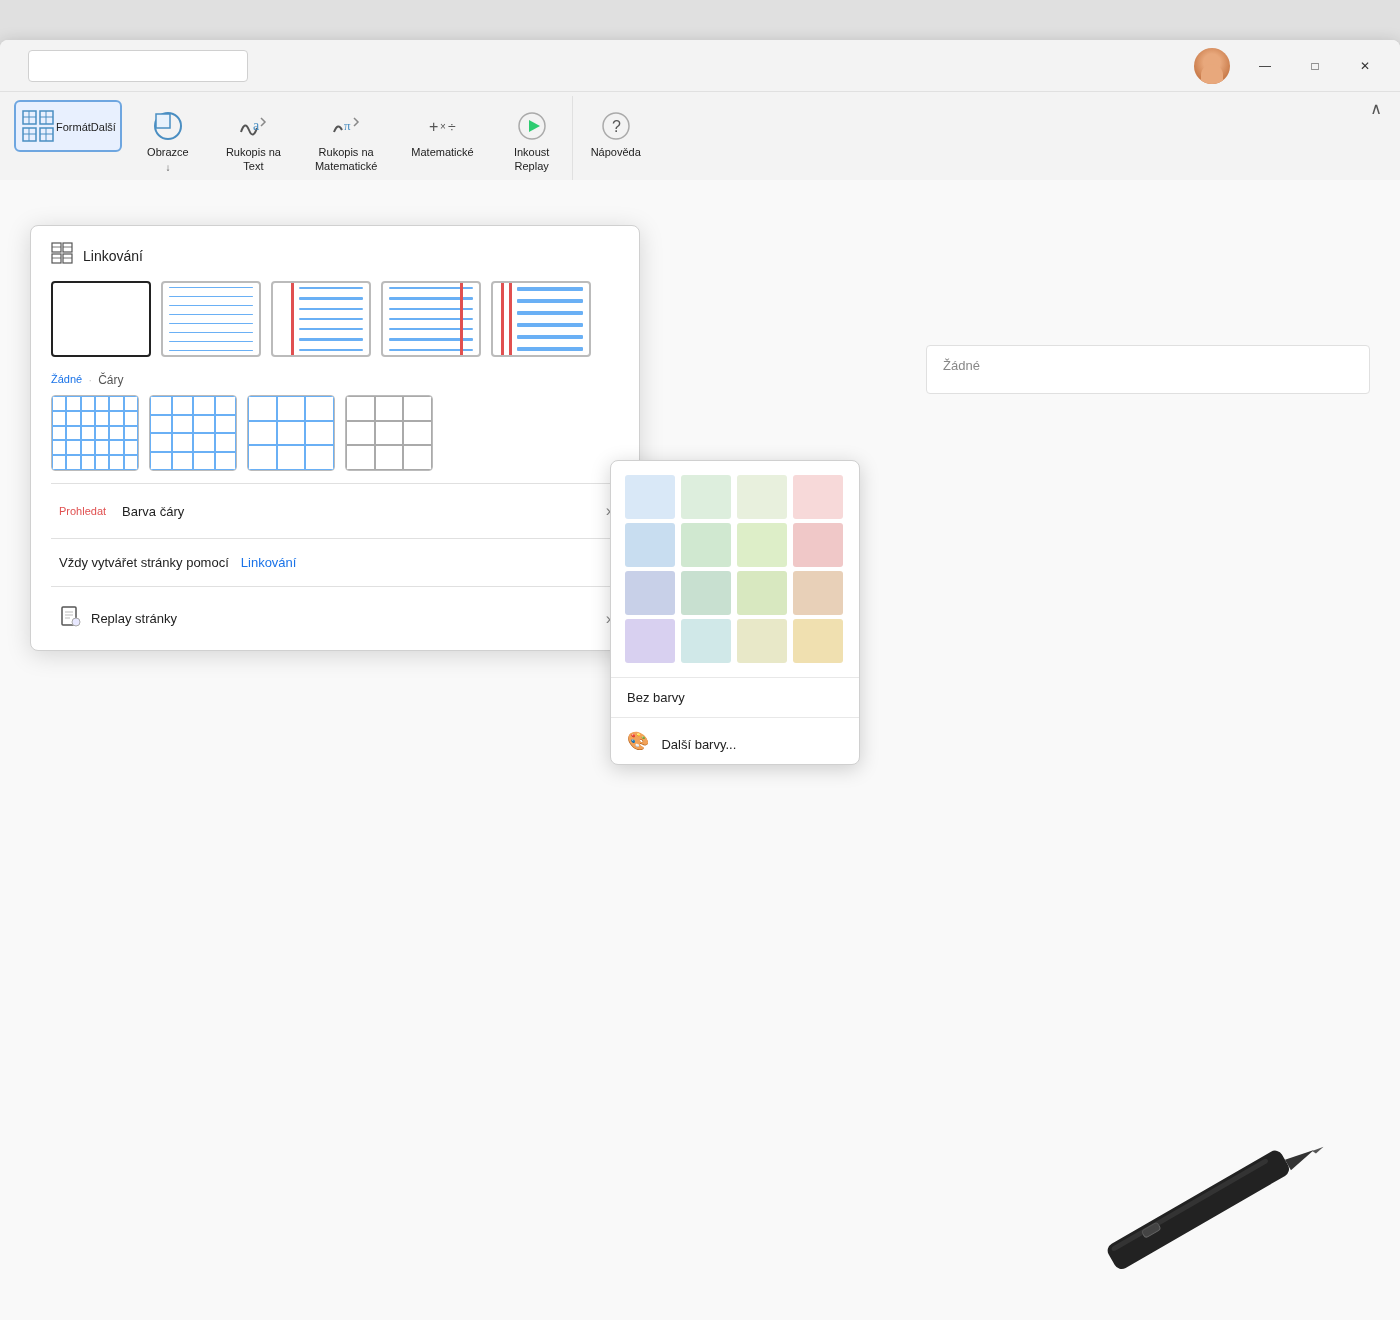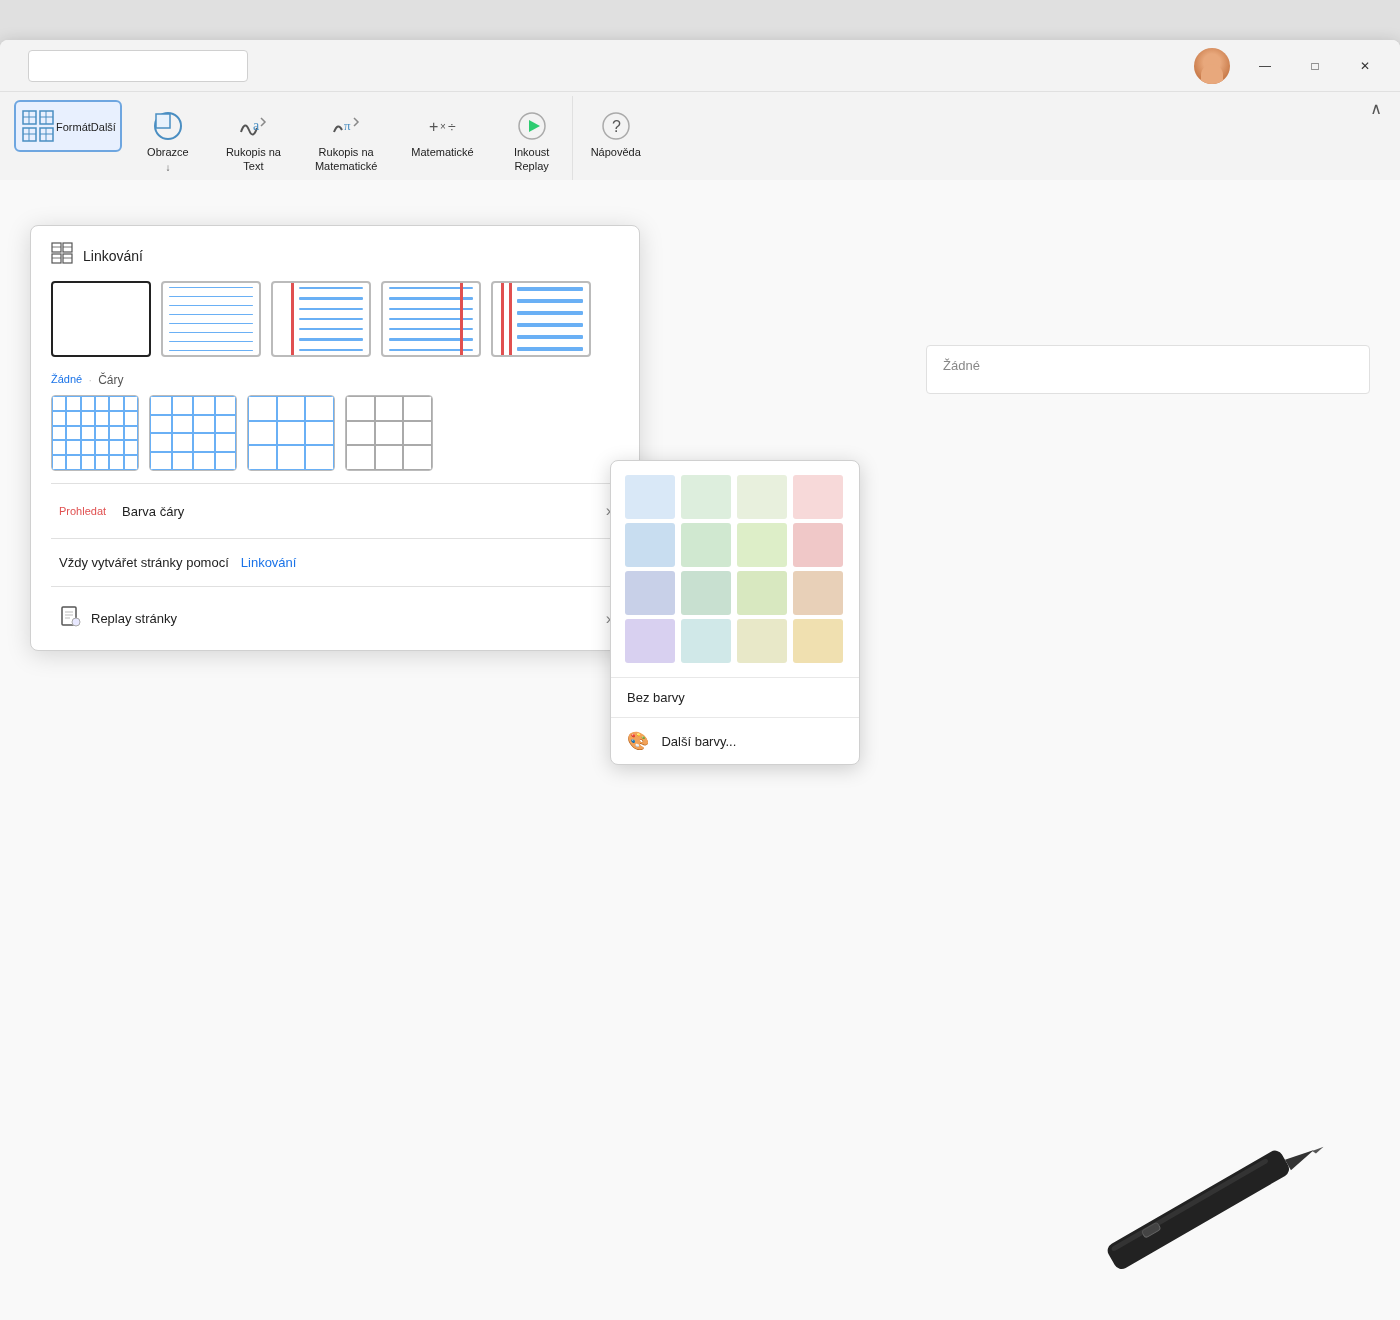--- a/index.html
+++ b/index.html
@@ -300,21 +300,21 @@
       border-radius: 3px;
       margin: 2px;
     }
     .color-popup-divider {
       border: none;
       border-top: 1px solid #e8e8e8;
       margin: 0;
     }
     .color-popup-option {
       display: flex;
-      align-items: center;
+      align-items: flex-end;
       gap: 12px;
       padding: 12px 16px;
       cursor: pointer;
       font-size: 13px;
       color: #222;
     }
     .color-option-icon {
       font-size: 18px;
     }
 

